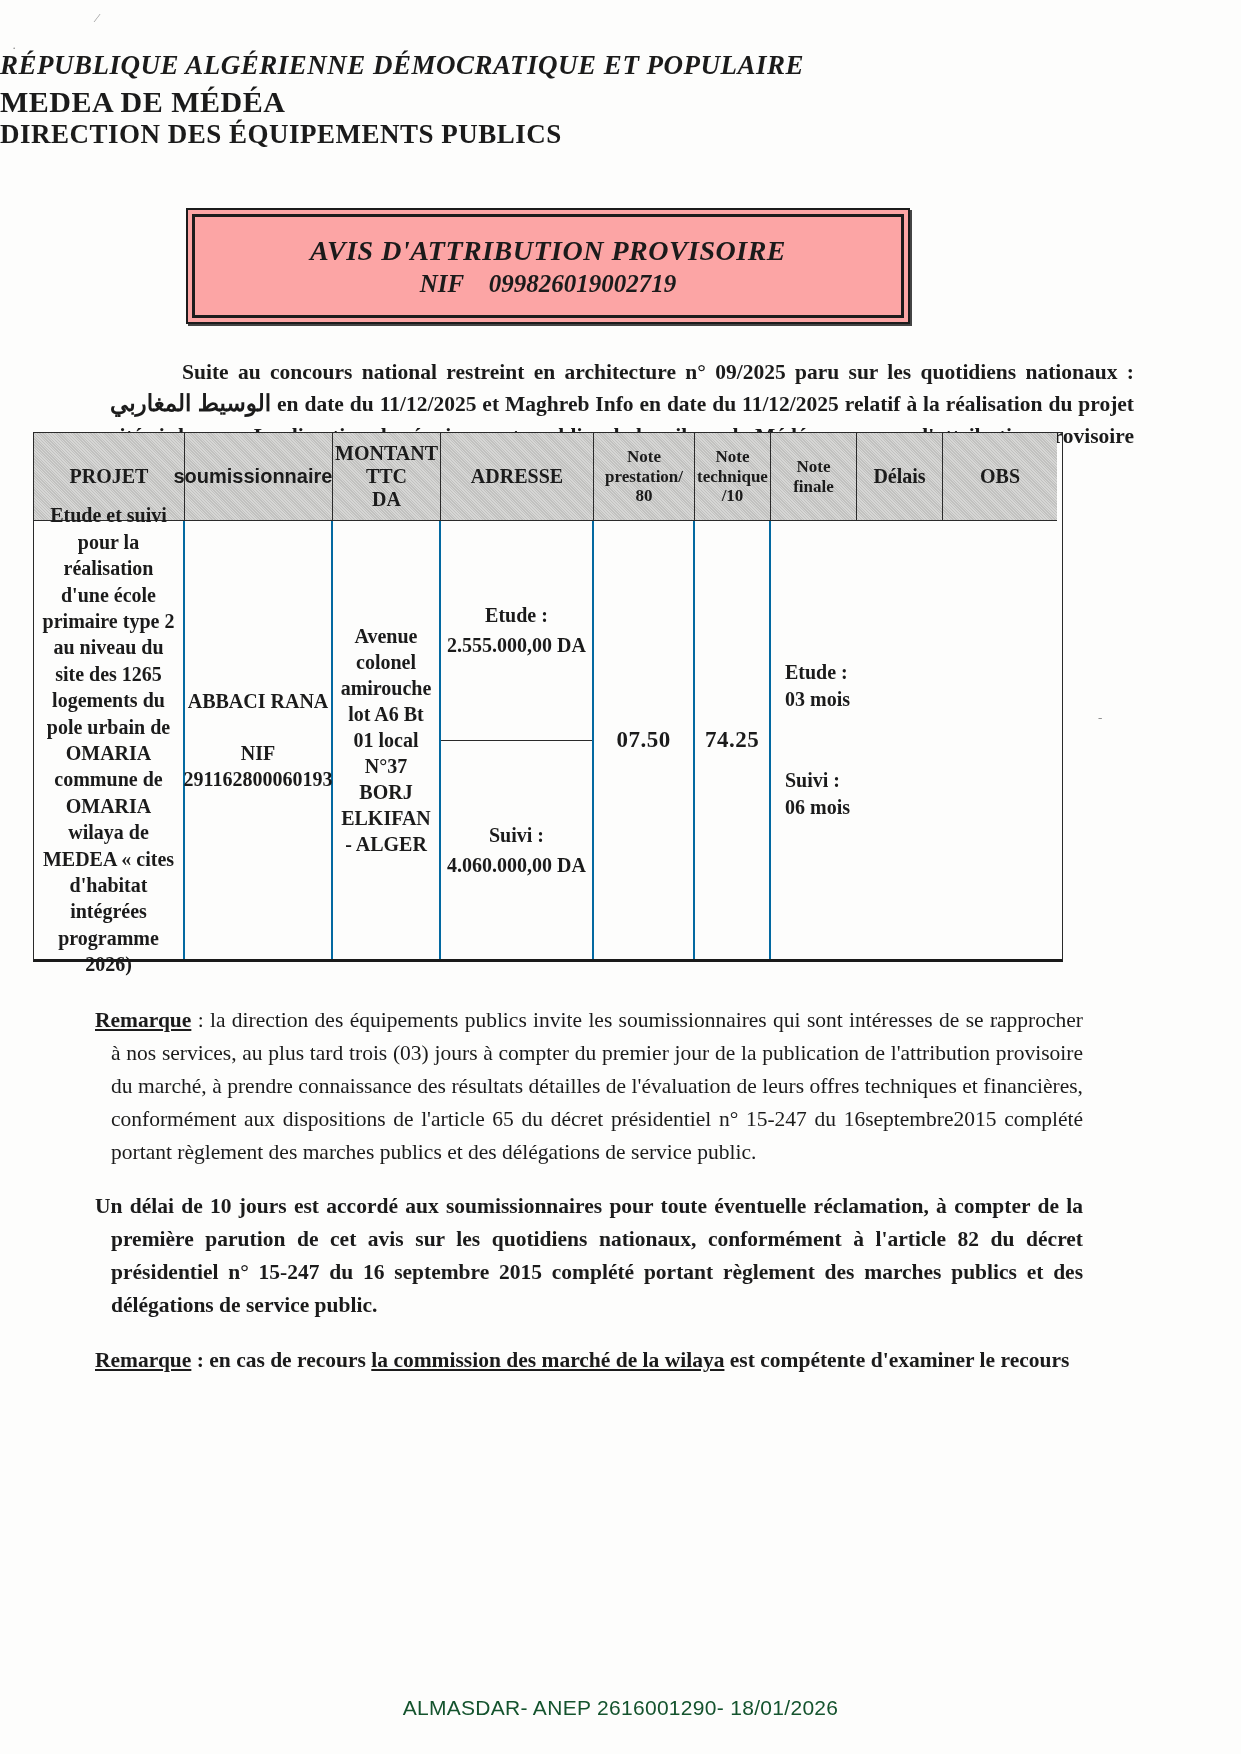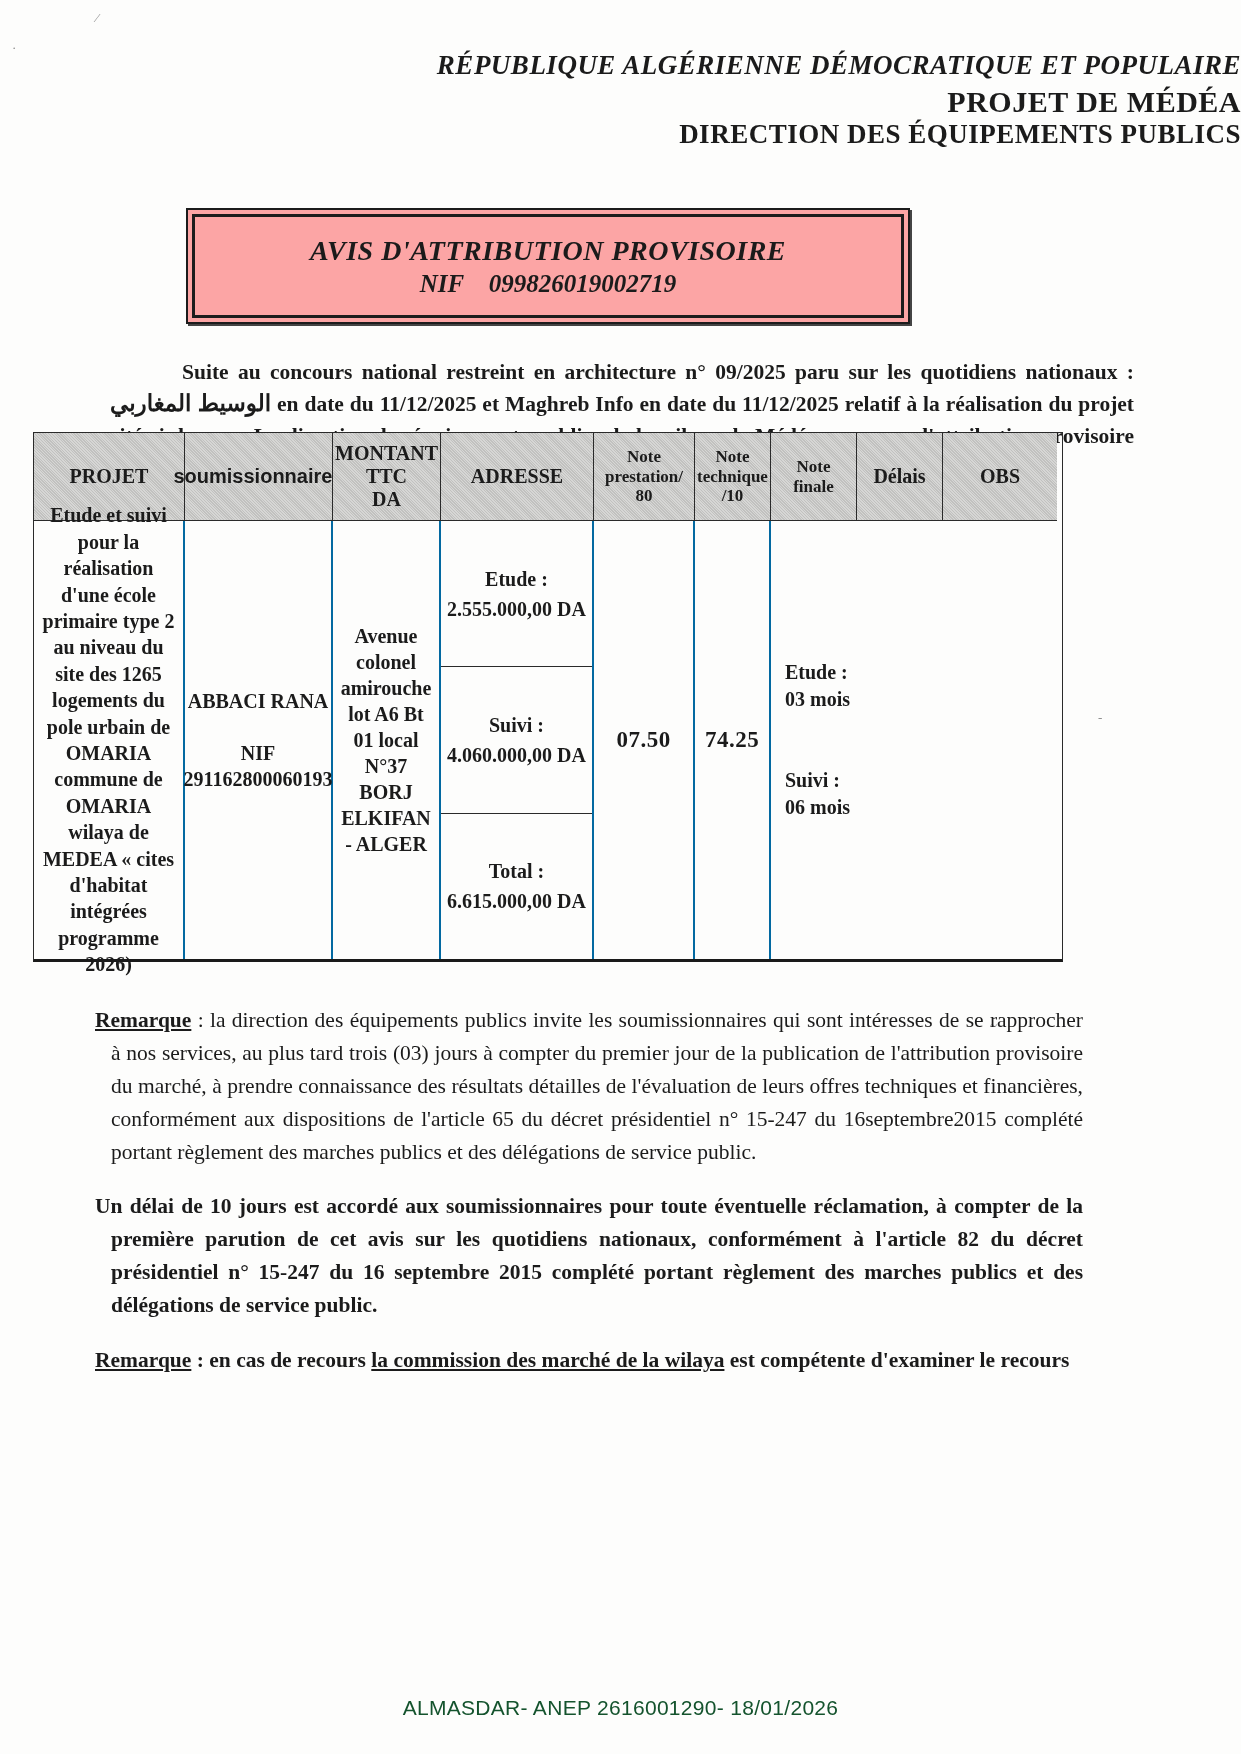--- a/index.html
+++ b/index.html
@@ -10,21 +10,21 @@
     background:#fdfdfc;
     color:#1b1b1b;
     font-family:"Liberation Serif", serif;
     overflow:hidden;
   }
 
   
   .artifact { position:absolute; color:#8a8a8a; font-size:13px; user-select:none; }
 
   
-  .hdr { position:absolute; top:50px; left:0; width:100%; text-align:right; }
+  .hdr { position:absolute; top:50px; left:0; width:100%; text-align:left; }
   .hdr-republic { font-size:27px; font-weight:bold; font-style:italic; letter-spacing:.5px; }
   .hdr-wilaya   { font-size:30px; font-weight:bold; margin-top:4px; letter-spacing:.5px; }
   .hdr-direction{ font-size:27px; font-weight:bold; letter-spacing:.5px; }
   .hdr-service  { font-size:25px; font-weight:bold; margin-top:7px; letter-spacing:.5px; }
   .hdr-service .it { font-style:italic; }
 
   
   .notice-box {
     position:absolute; top:208px; left:186px; width:712px; height:104px;
     border:2px solid #1c1c1c; padding:4px;
@@ -109,21 +109,21 @@
 
 <div class="page">
 
   <span class="artifact" style="top:10px; left:96px;">⁄</span>
   <span class="artifact" style="top:40px; left:12px;">·</span>
   <span class="artifact" style="top:710px; left:1098px;">-</span>
   <span class="artifact" style="top:1018px; left:990px;">~</span>
 
   <div class="hdr">
     <div class="hdr-republic">RÉPUBLIQUE ALGÉRIENNE DÉMOCRATIQUE ET POPULAIRE</div>
-    <div class="hdr-wilaya">PROJET DE MÉDÉA</div>
+    <div class="hdr-wilaya">MEDEA DE MÉDÉA</div>
     <div class="hdr-direction">DIRECTION DES ÉQUIPEMENTS PUBLICS</div>
   </div>
 
   <div class="notice-box">
     <div class="notice-inner">
       <div class="notice-title">AVIS  D'ATTRIBUTION PROVISOIRE</div>
       <div class="notice-nif">NIF    099826019002719</div>
     </div>
   </div>
 
@@ -151,22 +151,20 @@
     <div class="td prewrap">ABBACI RANA
 
 NIF
 291162800060193</div>
     <div class="td">Avenue colonel amirouche lot A6 Bt 01 local N°37 BORJ ELKIFAN - ALGER</div>
     <div class="td td-montant">
       <div class="montant-sec">Etude :
 2.555.000,00 DA</div>
       <div class="montant-sec">Suivi :
 4.060.000,00 DA</div>
-      <div class="montant-sec">Total :
-6.615.000,00 DA</div>
     </div>
     <div class="td td-notes">07.50</div>
     <div class="td td-notes">74.25</div>
     <div class="td td-delais">Etude :
 03 mois
 
 
 Suivi :
 06 mois</div>
   </div>

